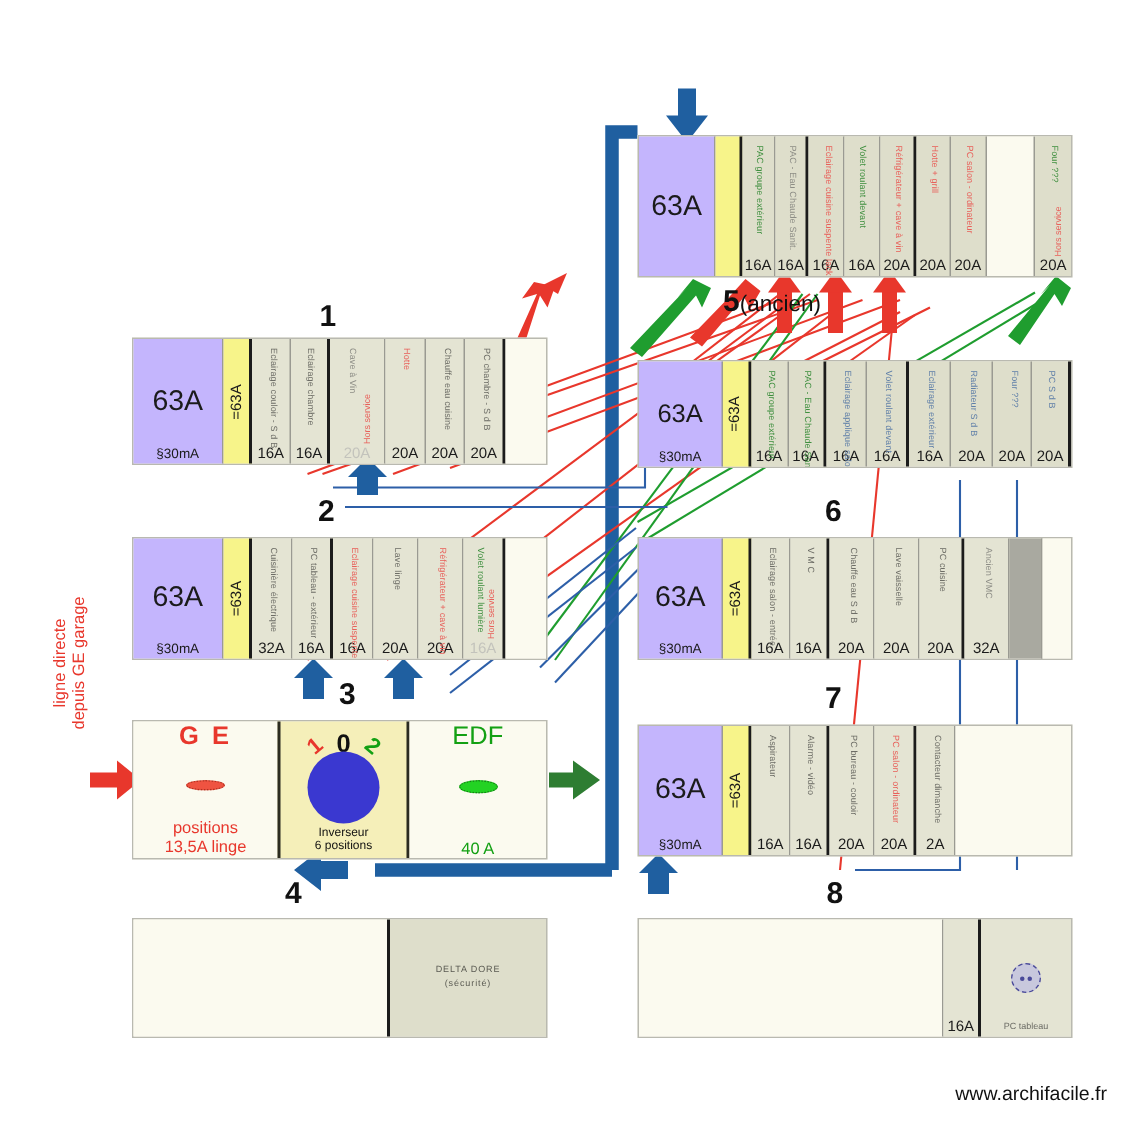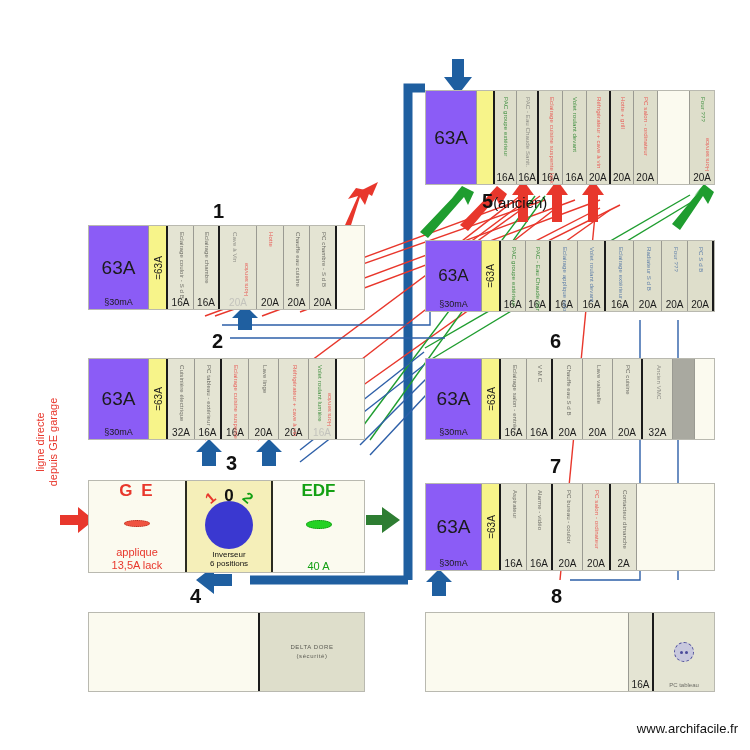--- a/index.html
+++ b/index.html
@@ -27,21 +27,21 @@
     position:relative;
     border-right:1px solid #9a9a92;
     display:flex;
     flex-direction:column;
     justify-content:flex-end;
     align-items:center;
     overflow:hidden;
   }
   .cell:last-child { border-right:none; }
   .cell.thick { border-right:2px solid #1b1b1b; }
-  .cell.main  { background:#8b5cf6; }
+  .cell.main  { background:#c4b5fd; }
   .cell.main2 { background:#f7f48a; }
   .cell.mod   { background:#dedecb; }
   .cell.mod-l { background:#e4e4d3; }
   .cell.empty { background:#fbfaef; }
   .cell.dark  { background:#a9a9a0; }
 
   .bigA {
     font-size:19px; color:#1b1b1b; font-family:"Liberation Sans",sans-serif;
     position:absolute; left:0; right:0; top:50%; transform:translateY(-50%);
     text-align:center;
@@ -88,21 +88,21 @@
   #title {
     position:absolute; left:420px; top:44px; white-space:nowrap;
     font-size:22px; color:#e8372c; font-family:"Liberation Sans",sans-serif;
   }
   #title b { font-weight:bold; }
   #title span.norm { font-weight:normal; }
 
   
   .inv-cell { background:#f5efb9; border-left:2px solid #2b2b20; border-right:2px solid #2b2b20; }
   .ge-lbl  { color:#e8372c; font-weight:bold; font-size:17px; letter-spacing:2px; }
-  .edf-lbl { color:#13a013; font-weight:bold; font-size:17px; }
+  .edf-lbl { color:#13a013; font-weight:normal; font-size:17px; }
   .dot-red   { width:26px;height:26px;border-radius:50%;background:#ef5341;border:1px dotted #b03020; }
   .dot-green { width:26px;height:26px;border-radius:50%;background:#23d223;border:1px dotted #148014; }
   .dot-blue  { width:48px;height:48px;border-radius:50%;background:#3a38d0; }
   .sub-red  { color:#e8372c; font-size:11px; line-height:13px; text-align:center; }
   .sub-green{ color:#13a013; font-size:11px; text-align:left; }
   .sub-blk  { color:#111; font-size:8px; line-height:9px; text-align:center; }
   .zero { font-size:17px; font-weight:bold; color:#111; }
   .one  { font-size:15px; font-weight:bold; color:#e8372c; transform:rotate(-40deg); display:inline-block;}
   .two  { font-size:15px; font-weight:bold; color:#13a013; transform:rotate(40deg); display:inline-block;}
 
@@ -433,22 +433,22 @@
     <div class="cell empty" style="flex:1;"></div>
   </div>
 
   <div class="pnum" style="left:226px; top:452px;">3</div>
   <div class="panel" style="left:88px; top:480px; width:277px; height:93px;">
     <div class="cell" style="width:96px; background:#fbfaef; border-right:none;">
       <div class="stack">
         <div class="ge-lbl">G E</div>
         <div class="dot-red"></div>
         <div class="sub-red">
-          <div>applique</div>
-          <div>13,5A lack</div>
+          <div>positions</div>
+          <div>13,5A linge</div>
         </div>
       </div>
     </div>
     <div class="cell inv-cell" style="width:88px;">
       <div class="stack" style="gap:1px;">
         <div style="display:flex; align-items:flex-end; gap:10px;">
           <span class="one">1</span>
           <span class="zero">0</span>
           <span class="two">2</span>
         </div>

